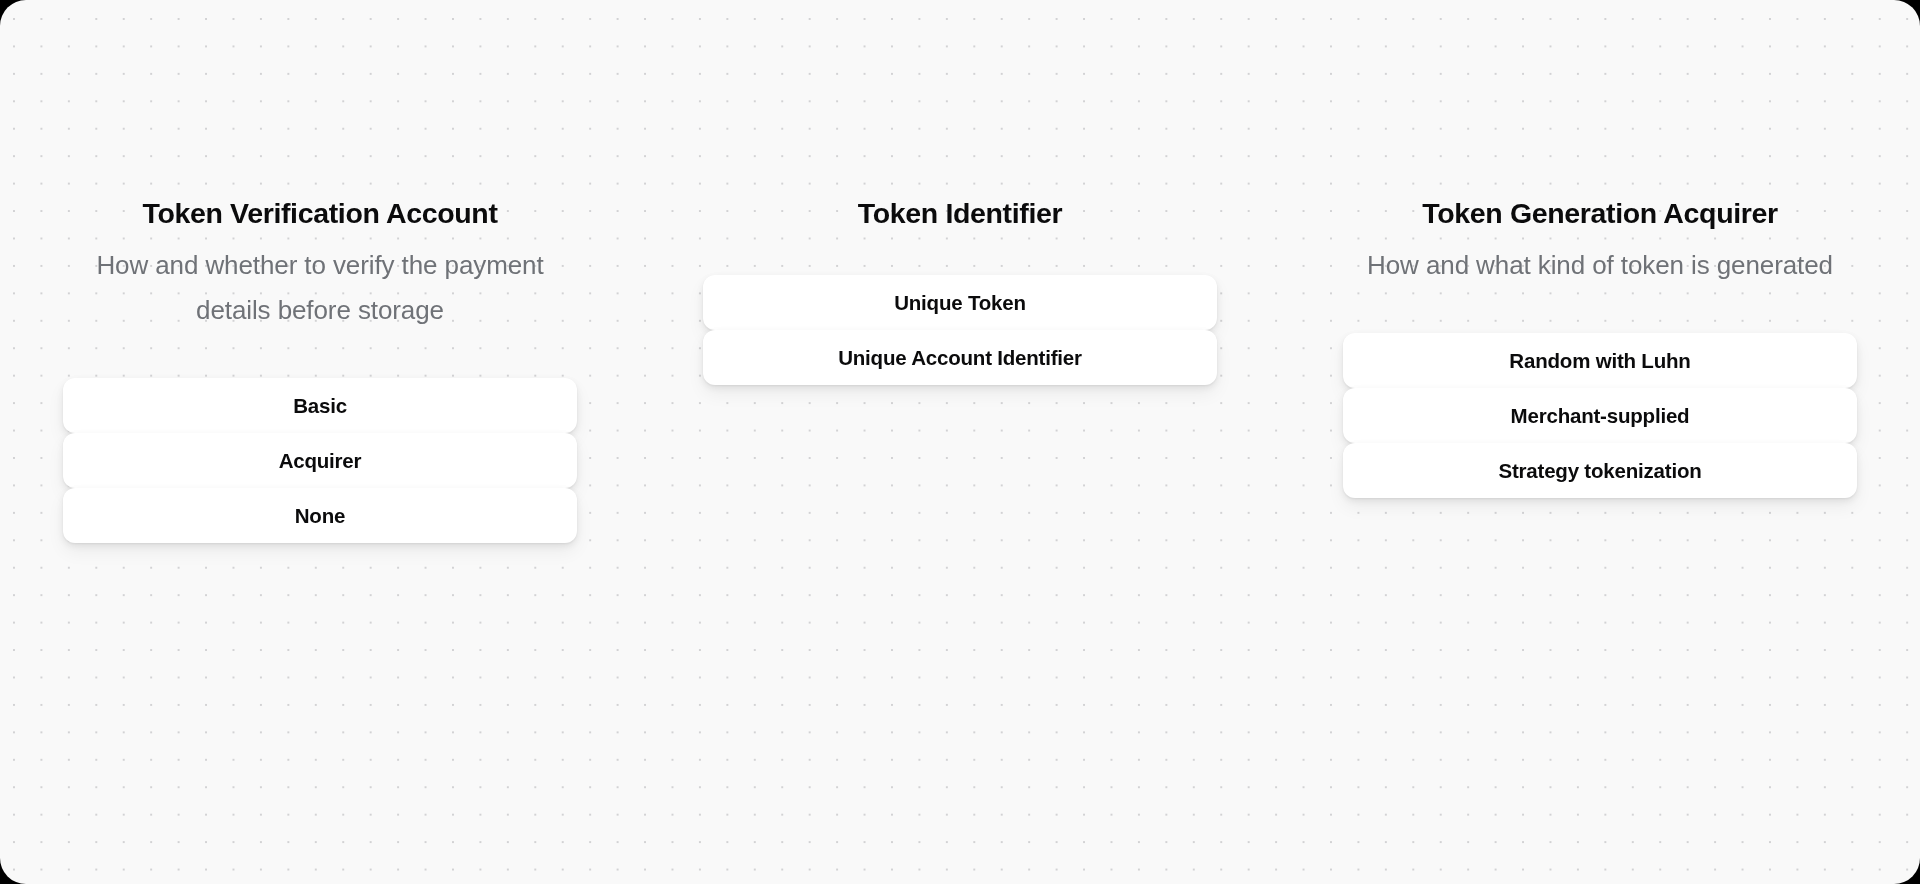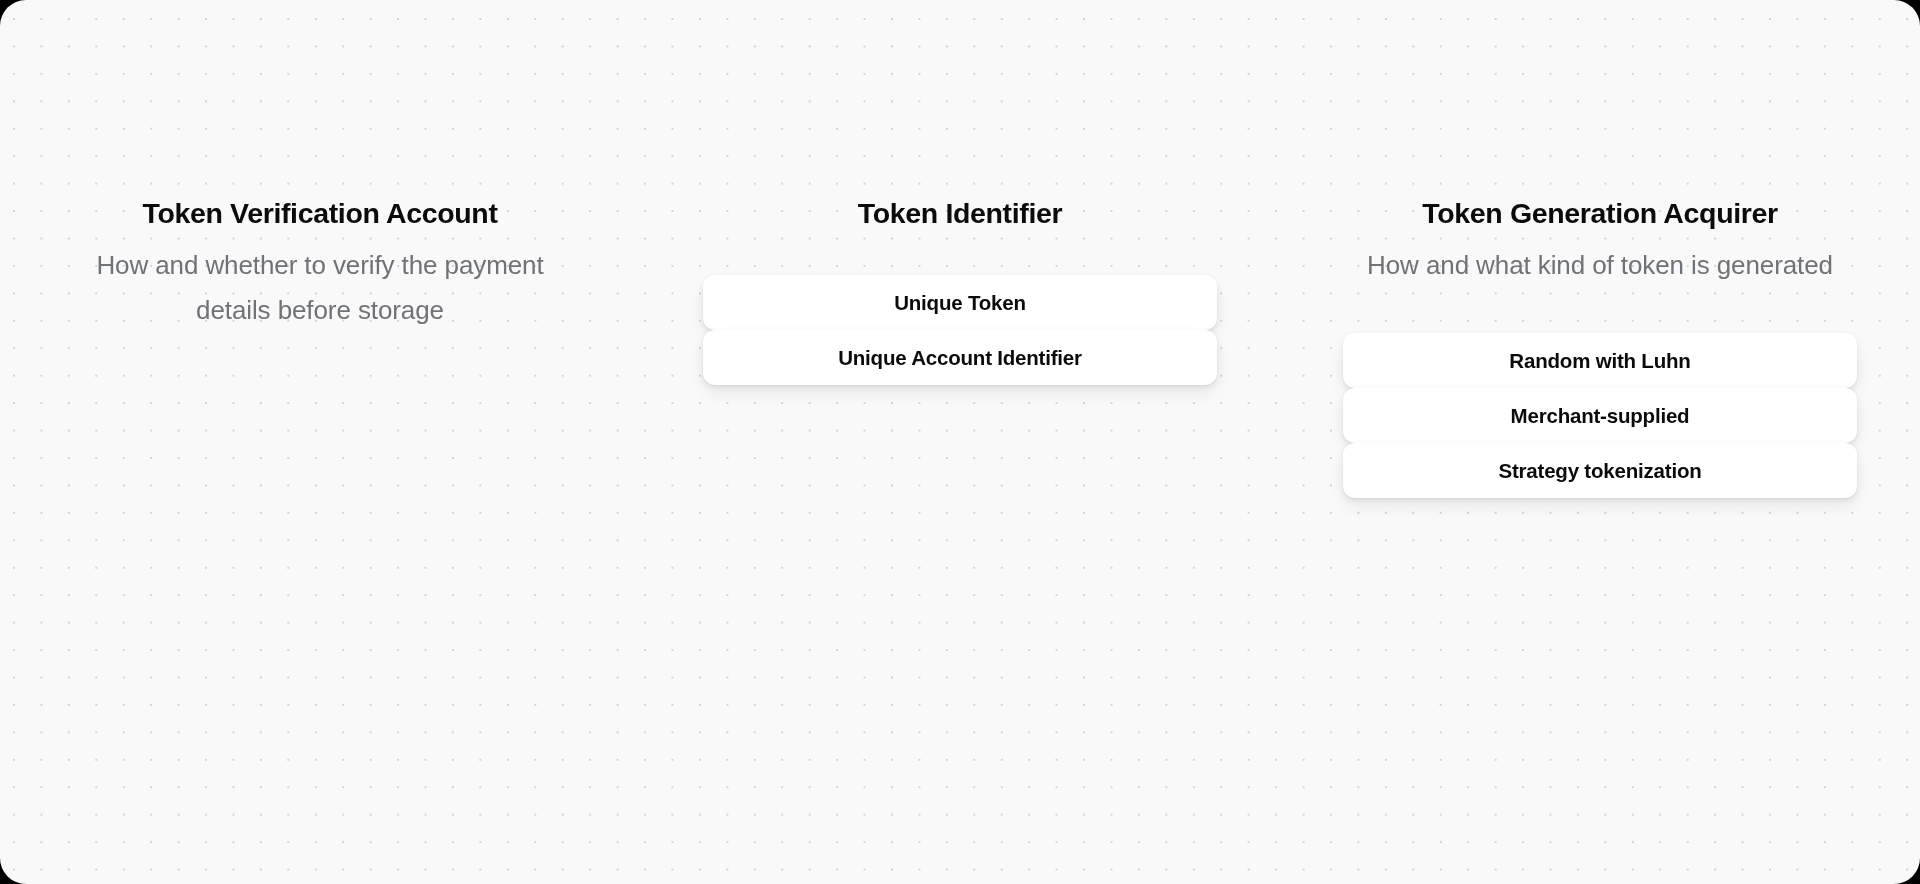--- a/index.html
+++ b/index.html
@@ -111,20 +111,31 @@
 <body>
 
 <div id="canvas">
   <div id="columns">
 
     <div class="column">
       <div class="col-header">
         <div class="col-title">Token Verification Account</div>
         <div class="col-subtitle">How and whether to verify the payment details before storage</div>
       </div>
+      <div class="pill-list">
+        <div class="pill">
+          <span class="pill-label">Basic</span>
+        </div>
+        <div class="pill">
+          <span class="pill-label">Acquirer</span>
+        </div>
+        <div class="pill">
+          <span class="pill-label">None</span>
+        </div>
+      </div>
     </div>
 
     <div class="column">
       <div class="col-header">
         <div class="col-title">Token Identifier</div>
       </div>
       <div class="pill-list">
         <div class="pill">
           <span class="pill-label">Unique Token</span>
         </div>

